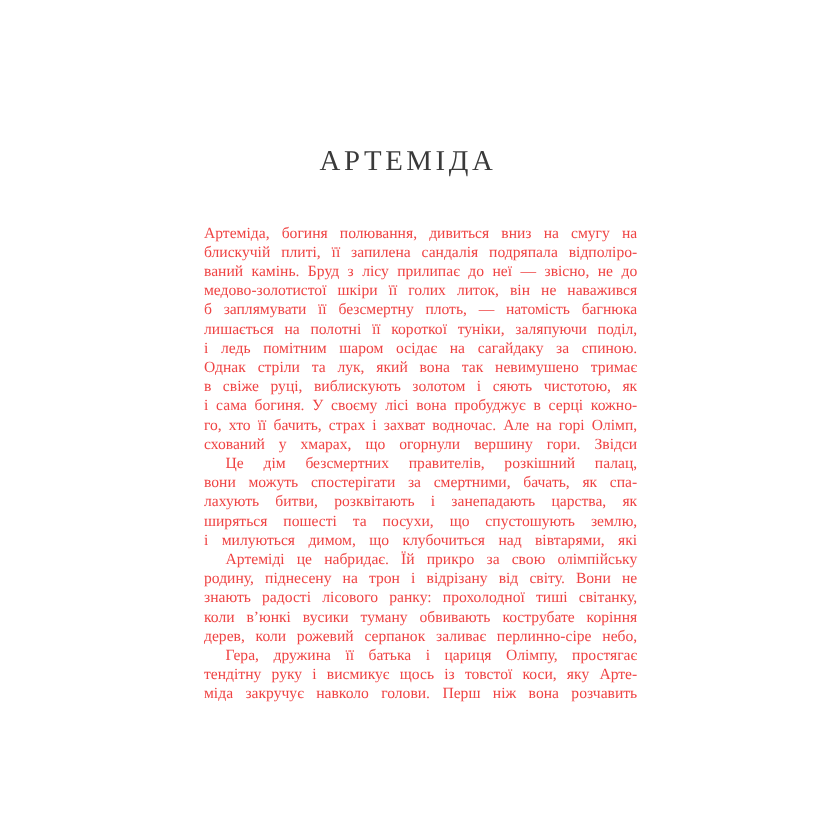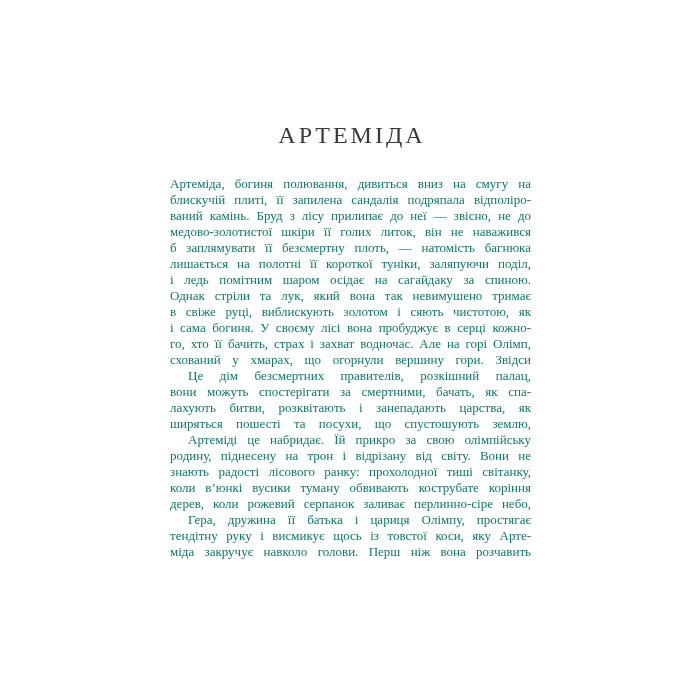--- a/index.html
+++ b/index.html
@@ -13,21 +13,21 @@
   .page {
     position: relative;
     width: 700px;
     height: 700px;
     background: #ffffff;
     font-family: "Liberation Serif", serif;
   }
   .chapter-title {
     position: absolute;
     top: 122px;
-    left: 170px;
+    left: 158px;
     width: 361px;
     margin: 0;
     text-align: center;
     font-family: "Liberation Serif", serif;
     font-size: 24px;
     font-weight: 400;
     letter-spacing: 3px;
     text-indent: 3px; 
     color: #3a3a3a;
     text-transform: uppercase;
@@ -58,40 +58,41 @@
   }
   .line.indent {
     text-indent: 18px;
   }
 </style>
 </head>
 <body style="background: rgb(255, 255, 255);">
 
 <div class="page">
   <h1 class="chapter-title" style="color: rgb(58, 58, 58);">АРТЕМІДА</h1>
-  <div class="text-block" style="color: #0f766e;">
+  <div class="text-block" style="color: #ef4444; margin-top: 10px;">
       <div class="paragraph">
         <div class="line">Артеміда, богиня полювання, дивиться вниз на смугу на</div>
         <div class="line">блискучій плиті, її запилена сандалія подряпала відполіро-</div>
         <div class="line">ваний камінь. Бруд з лісу прилипає до неї — звісно, не до</div>
         <div class="line">медово-золотистої шкіри її голих литок, він не наважився</div>
         <div class="line">б заплямувати її безсмертну плоть, — натомість багнюка</div>
         <div class="line">лишається на полотні її короткої туніки, заляпуючи поділ,</div>
         <div class="line">і ледь помітним шаром осідає на сагайдаку за спиною.</div>
         <div class="line">Однак стріли та лук, який вона так невимушено тримає</div>
         <div class="line">в свіже руці, виблискують золотом і сяють чистотою, як</div>
         <div class="line">і сама богиня. У своєму лісі вона пробуджує в серці кожно-</div>
         <div class="line">го, хто її бачить, страх і захват водночас. Але на горі Олімп,</div>
       </div>
       <div class="paragraph">
         <div class="line">схований у хмарах, що огорнули вершину гори. Звідси</div>
         <div class="line indent">Це дім безсмертних правителів, розкішний палац,</div>
         <div class="line">вони можуть спостерігати за смертними, бачать, як спа-</div>
         <div class="line">лахують битви, розквітають і занепадають царства, як</div>
         <div class="line">ширяться пошесті та посухи, що спустошують землю,</div>
+        <div class="line">і милуються димом, що клубочиться над вівтарями, які</div>
       </div>
       <div class="paragraph">
         <div class="line indent">Артеміді це набридає. Їй прикро за свою олімпійську</div>
         <div class="line">родину, піднесену на трон і відрізану від світу. Вони не</div>
         <div class="line">знають радості лісового ранку: прохолодної тиші світанку,</div>
         <div class="line">коли в’юнкі вусики туману обвивають кострубате коріння</div>
         <div class="line">дерев, коли рожевий серпанок заливає перлинно-сіре небо,</div>
       </div>
       <div class="paragraph">
         <div class="line indent">Гера, дружина її батька і цариця Олімпу, простягає</div>

